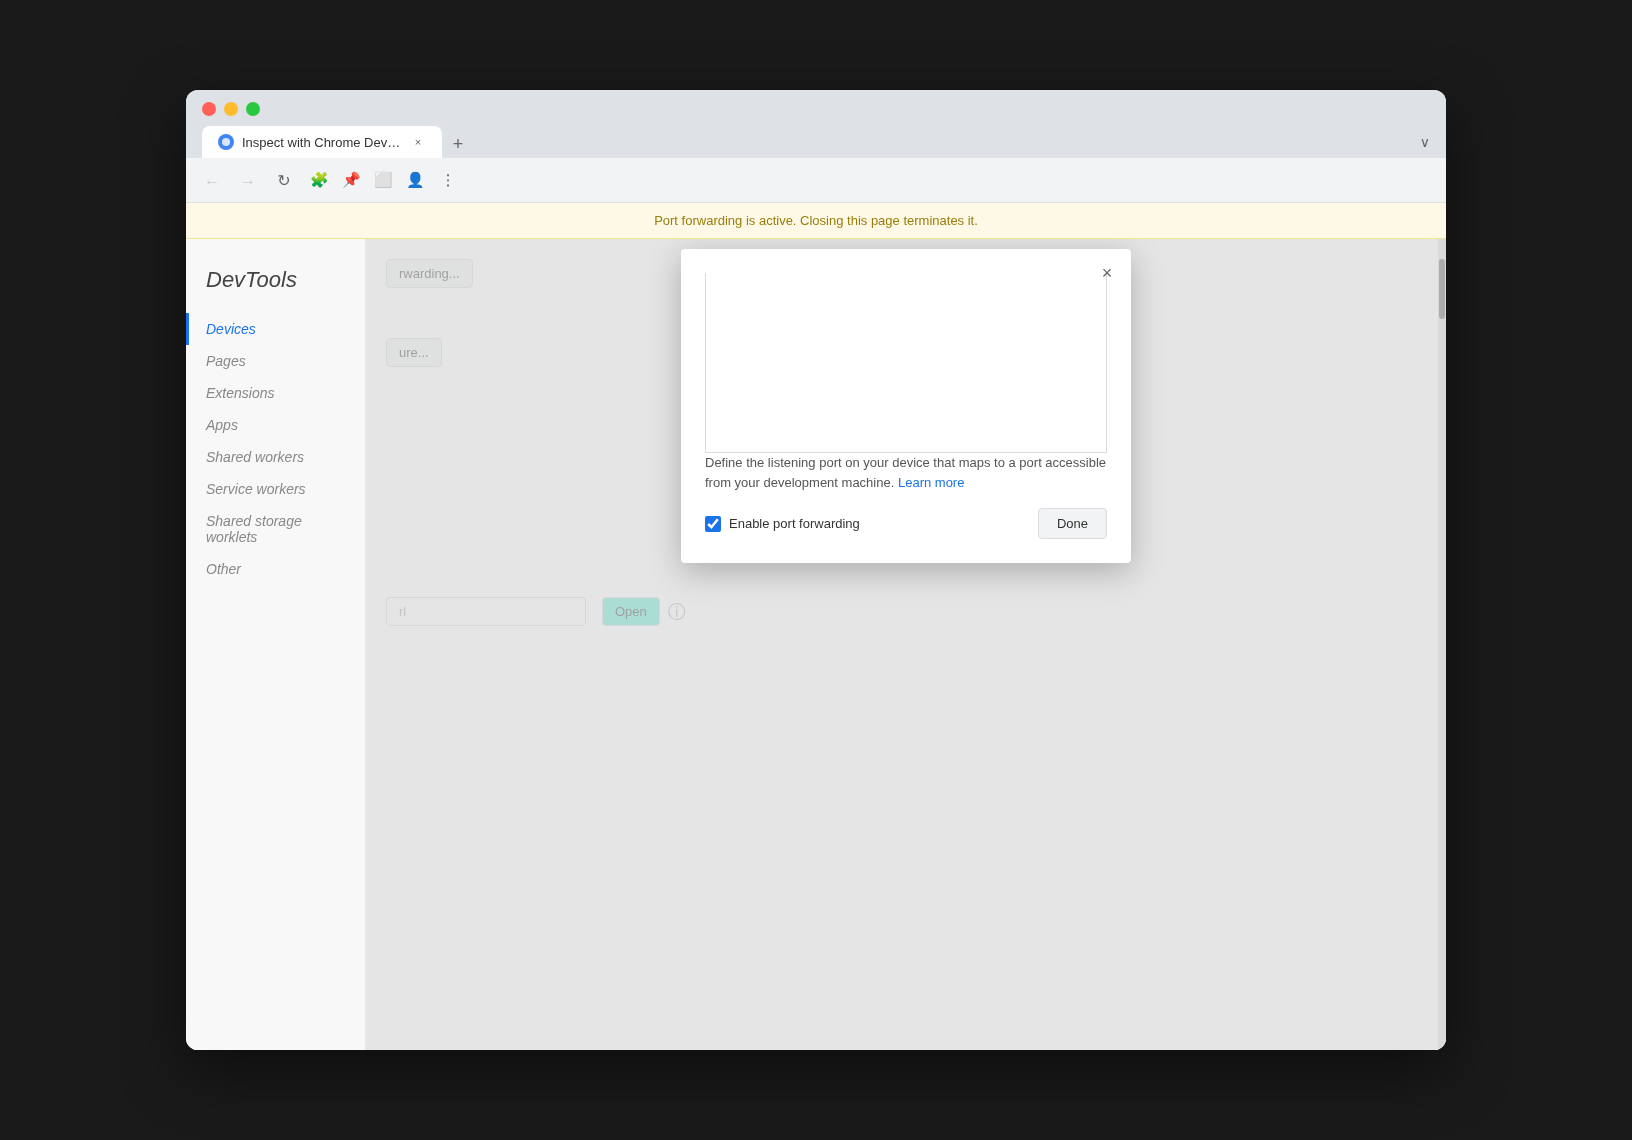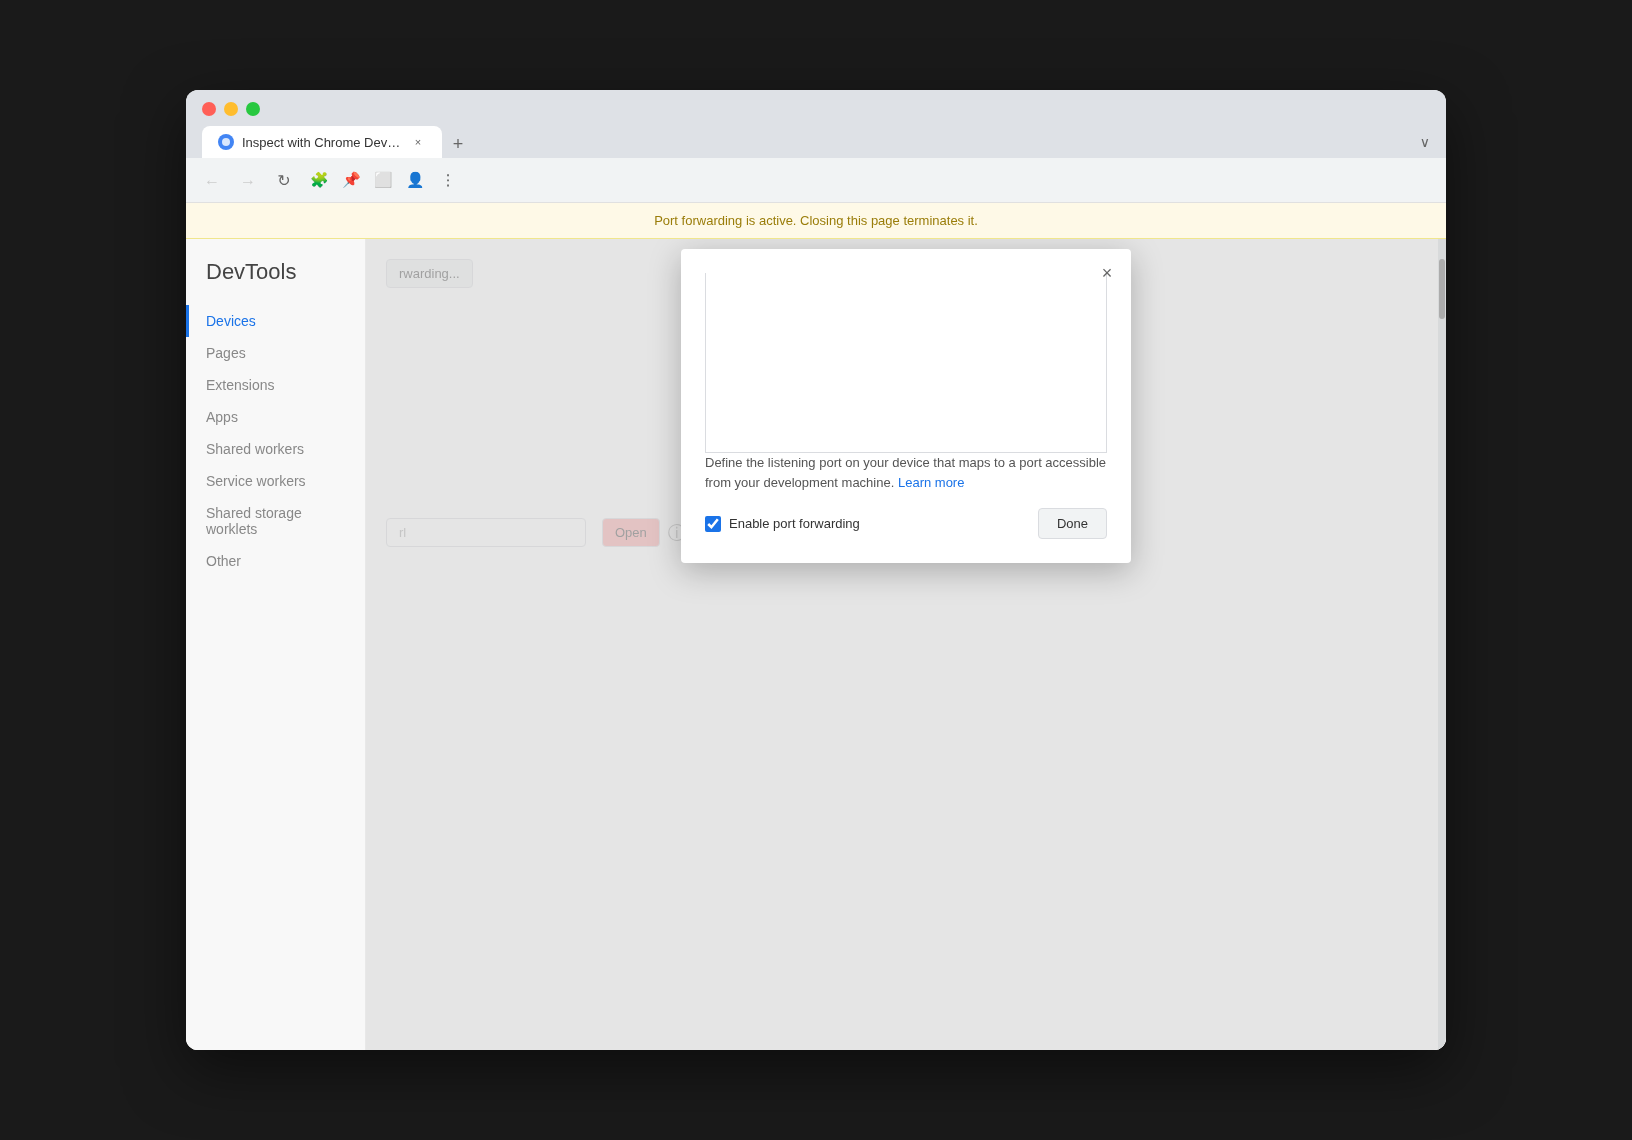--- a/index.html
+++ b/index.html
@@ -188,22 +188,23 @@
       display: flex;
       flex: 1;
       overflow: hidden;
       background: #ffffff;
     }
     
     .sidebar {
       width: 180px;
       background: #f8f8f8;
       border-right: 1px solid #e8e8e8;
-      padding: 20px 0;
+      padding: 28px 0;
       flex-shrink: 0;
+      font-style: italic;
     }
     .sidebar-header {
       font-size: 22px;
       font-weight: 400;
       color: #444;
       padding: 0 20px 20px;
     }
     .sidebar-nav-item {
       padding: 8px 20px;
       font-size: 14px;
@@ -245,21 +246,21 @@
     .bg-input {
       border: 1px solid #dadce0;
       border-radius: 4px;
       padding: 6px 12px;
       font-size: 13px;
       color: #444;
       width: 200px;
       margin-right: 8px;
     }
     .bg-open-btn {
-      background: #fca5a5;
+      background: #5eead4;
       border: 1px solid #dadce0;
       border-radius: 4px;
       padding: 6px 12px;
       font-size: 13px;
       color: #444;
     }
     
     .modal-overlay {
       position: absolute;
       top: 0;
@@ -466,20 +467,23 @@
       <div class="sidebar-nav-item">Shared storage worklets</div>
       <div class="sidebar-nav-item">Other</div>
     </div>
 
     <div class="page-content">
 
       <div class="bg-content">
         <div style="margin-bottom: 20px;">
           <span class="bg-button">rwarding...</span>
         </div>
+        <div style="margin-top: 20px; margin-bottom: 20px;">
+          <span class="bg-button">ure...</span>
+        </div>
         <div style="margin-top: 200px; display: flex; align-items: center; gap: 8px;">
           <input class="bg-input" value="rl" style="color: rgb(170, 170, 170);" readonly="">
           <span class="bg-open-btn">Open</span>
           <span style="color: #aaa; font-size: 18px;">ⓘ</span>
         </div>
       </div>
 
       <div class="modal-overlay">
         <div class="modal">
           <button class="modal-close">×</button>

